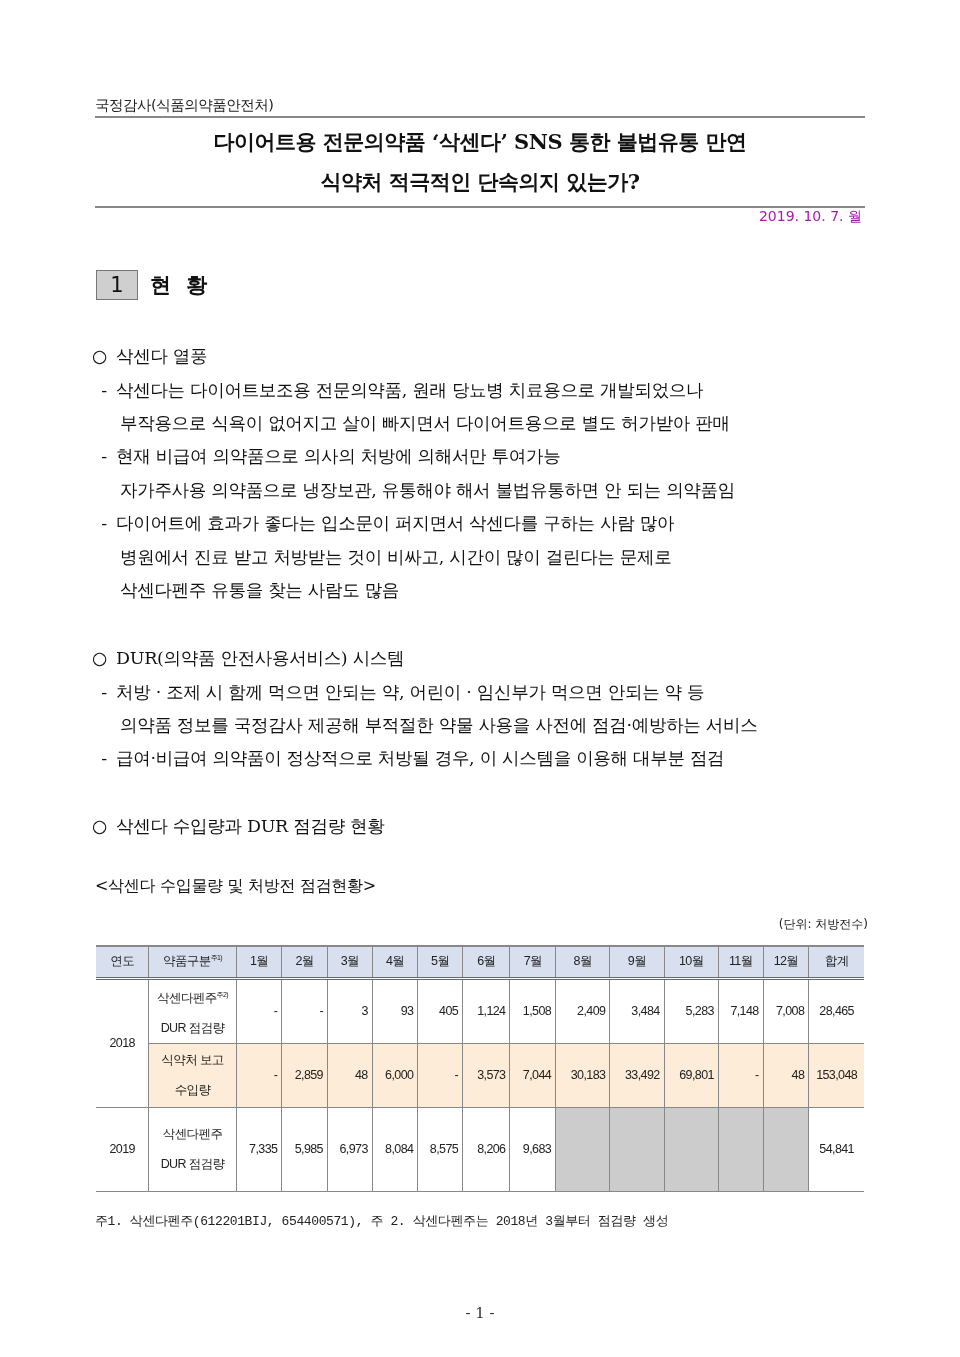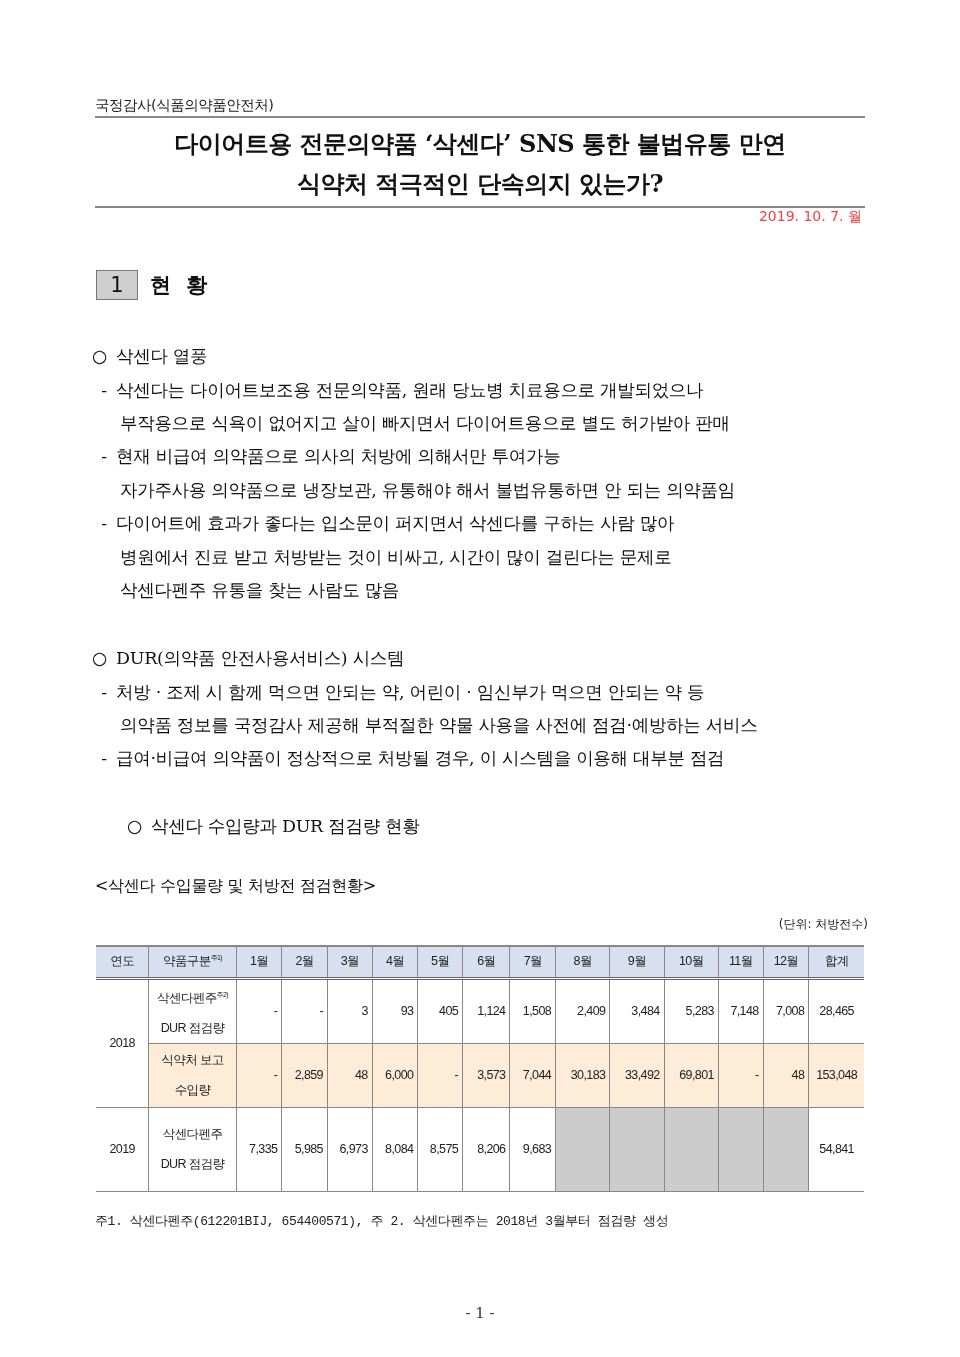--- a/index.html
+++ b/index.html
@@ -3,24 +3,24 @@
   <meta charset="utf-8">
   <style>
     * { box-sizing: border-box; margin: 0; padding: 0; }
     html, body { width: 960px; height: 1357px; background: #ffffff; }
     body { position: relative; font-family: "DejaVu Serif", "Liberation Serif", serif; color: #111; overflow: hidden; }
 
     .top-label { position: absolute; left: 95px; top: 96px; font-family: "DejaVu Sans", "Liberation Sans", sans-serif; font-size: 14.5px; color: #222; letter-spacing: -0.5px; }
     .rule { position: absolute; left: 95px; width: 770px; height: 2px; background: #888; }
     .rule.r1 { top: 116px; }
     .rule.r2 { top: 206px; }
-    .title { position: absolute; left: 95px; width: 770px; text-align: center; font-family: "DejaVu Serif", serif; font-size: 24px; font-weight: bold; letter-spacing: -0.5px; color: #111; }
+    .title { position: absolute; left: 95px; width: 770px; text-align: center; font-family: "DejaVu Serif", serif; font-size: 21px; font-weight: bold; letter-spacing: -0.5px; color: #111; }
     .title.t1 { top: 128px; }
     .title.t2 { top: 168px; }
-    .date { position: absolute; right: 98px; top: 208px; font-family: "DejaVu Sans", "Liberation Sans", sans-serif; font-size: 14px; color: #ef4444; }
+    .date { position: absolute; right: 98px; top: 208px; font-family: "DejaVu Sans", "Liberation Sans", sans-serif; font-size: 14px; color: #a21caf; }
 
     .section-head { position: absolute; left: 96px; top: 270px; display: flex; align-items: center; }
     .section-num { width: 42px; height: 30px; background: #cfcfcf; border: 1px solid #777; font-family: "DejaVu Sans", "Liberation Sans", sans-serif; font-size: 21px; text-align: center; line-height: 28px; }
     .section-title { margin-left: 12px; font-family: "DejaVu Sans", "Liberation Sans", sans-serif; font-size: 21px; font-weight: bold; letter-spacing: 4px; }
 
     .body-text { position: absolute; left: 92px; font-size: 17.5px; letter-spacing: -0.3px; color: #111; white-space: nowrap; }
     .line { position: absolute; white-space: nowrap; }
     .bullet { display: inline-block; width: 24px; }
     .dash { display: inline-block; width: 24px; text-align: center; }
     .indent { padding-left: 28px; }
@@ -73,21 +73,21 @@
 </div>
 
 <div class="body-text" style="top:646px;">
   <div class="line" style="top:0;"><span class="bullet">○</span><span>DUR(의약품 안전사용서비스) 시스템</span></div>
   <div class="line" style="top:34px;"><span class="dash">-</span><span>처방 · 조제 시 함께 먹으면 안되는 약, 어린이 · 임신부가 먹으면 안되는 약 등</span></div>
   <div class="line indent" style="top:67px;"><span>의약품 정보를 국정감사 제공해 부적절한 약물 사용을 사전에 점검·예방하는 서비스</span></div>
   <div class="line" style="top:100px;"><span class="dash">-</span><span>급여·비급여 의약품이 정상적으로 처방될 경우, 이 시스템을 이용해 대부분 점검</span></div>
 </div>
 
 <div class="body-text" style="top:814px;">
-  <div class="line" style="top:0;margin-left:35px;"><span class="bullet">○</span><span>삭센다 수입량과 DUR 점검량 현황</span></div>
+  <div class="line" style="top:0;"><span class="bullet">○</span><span>삭센다 수입량과 DUR 점검량 현황</span></div>
 </div>
 
 <div class="table-caption">&lt;삭센다 수입물량 및 처방전 점검현황&gt;</div>
 <div class="table-unit">(단위: 처방전수)</div>
 
 <table class="data">
   <colgroup>
     <col style="width:56px">
       <col style="width:96px">
     <col style="width:47px">

